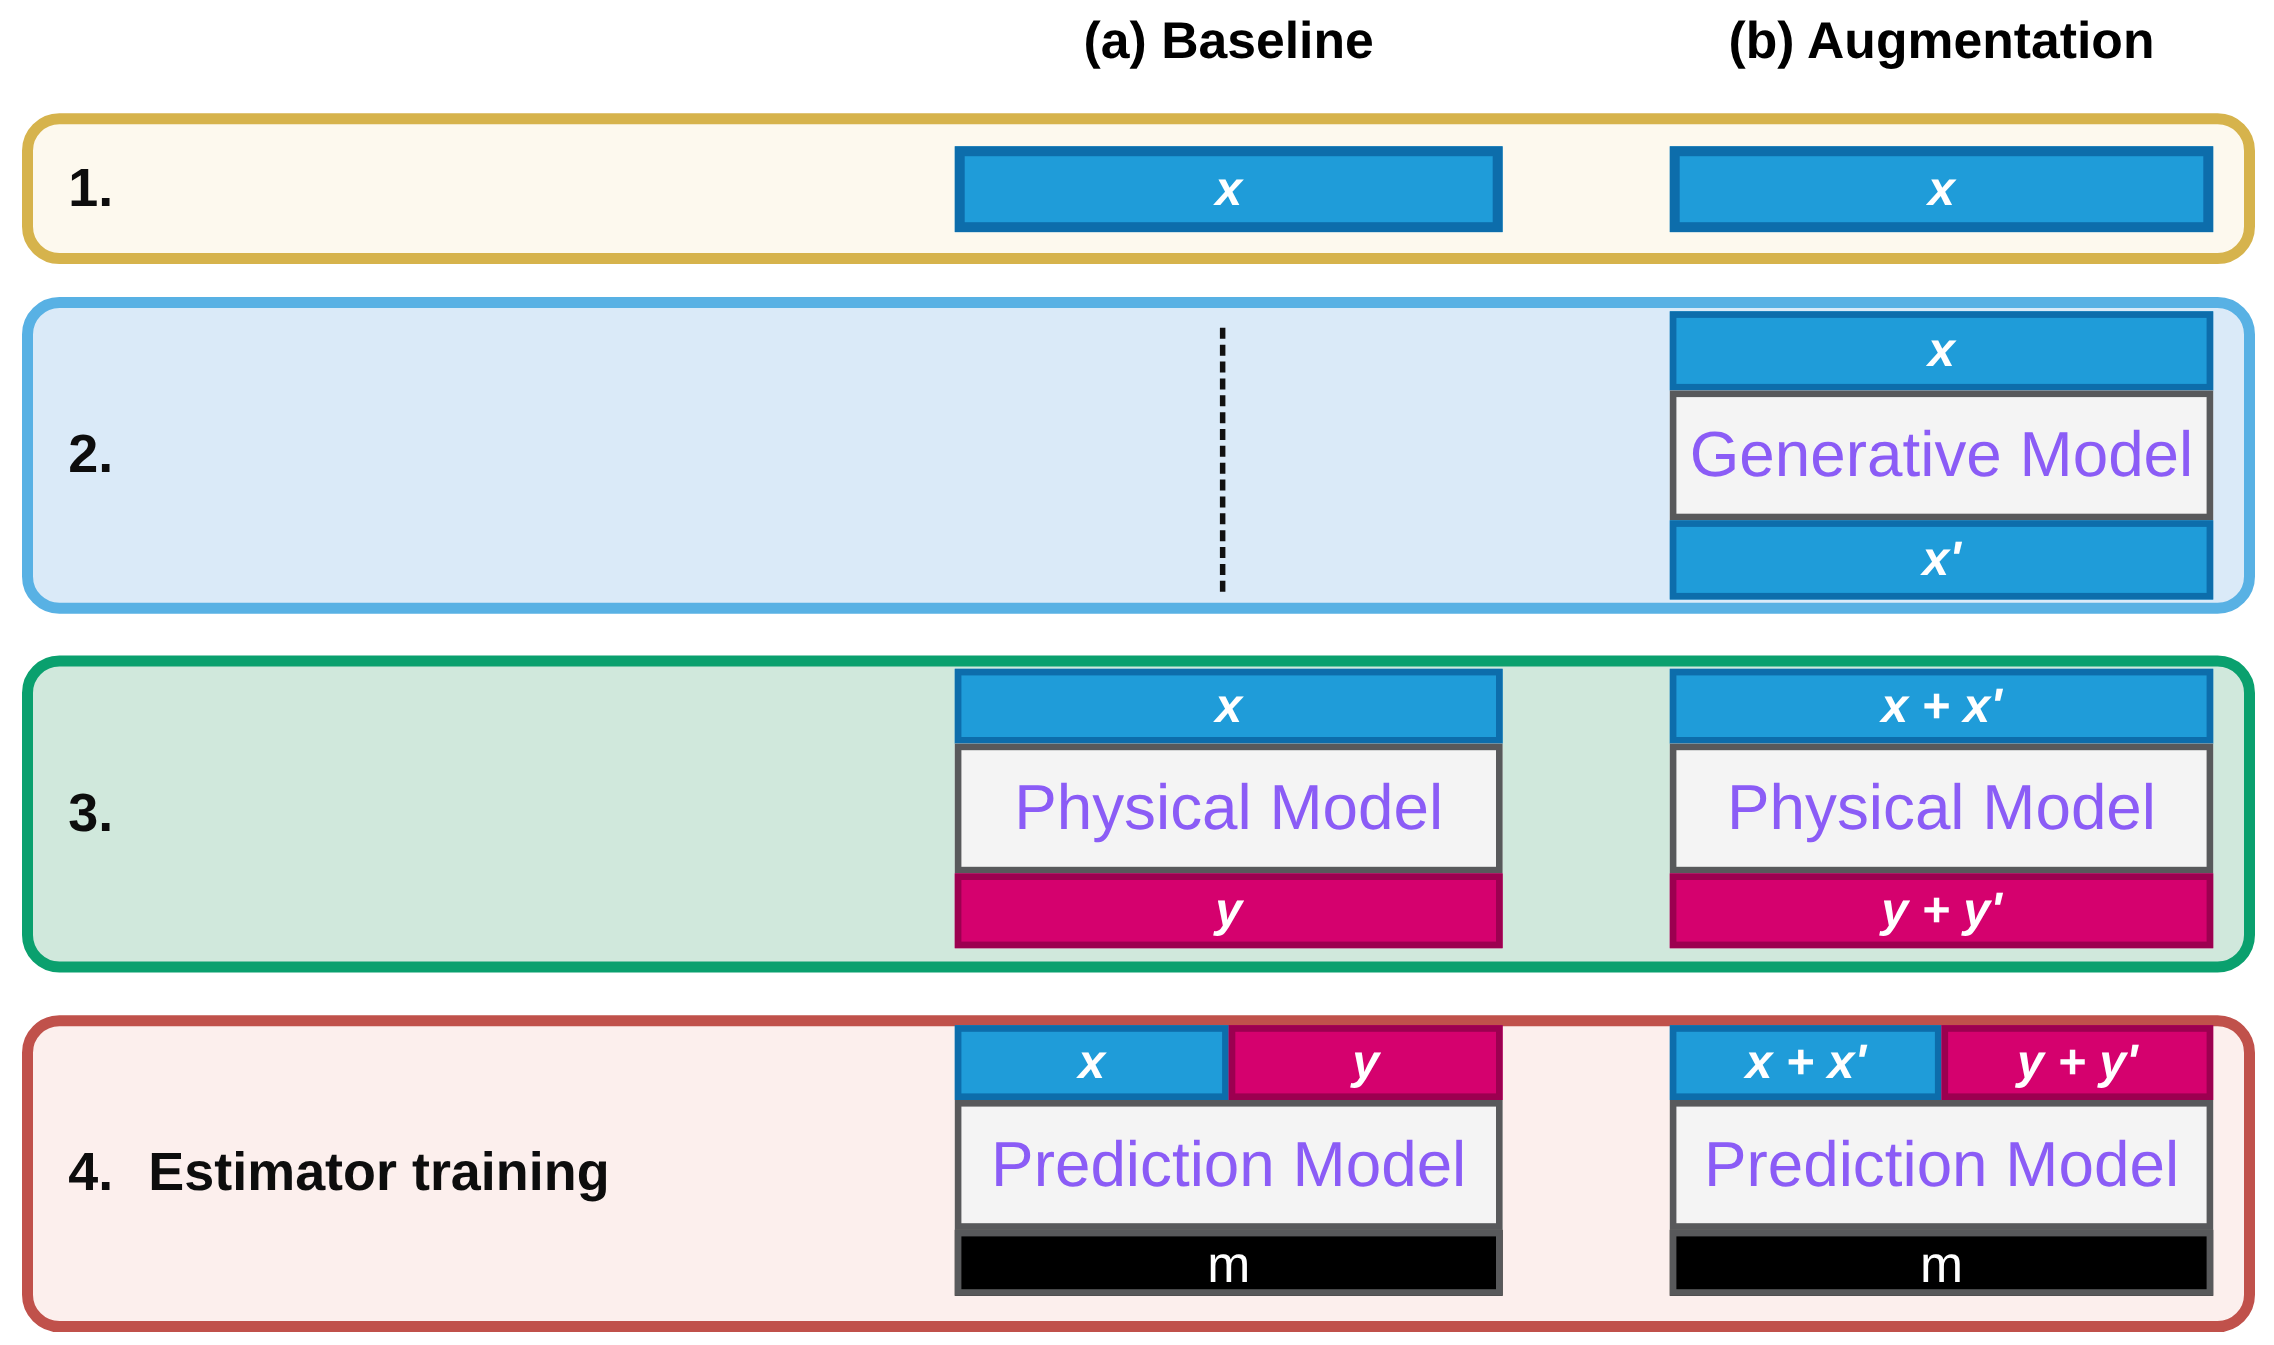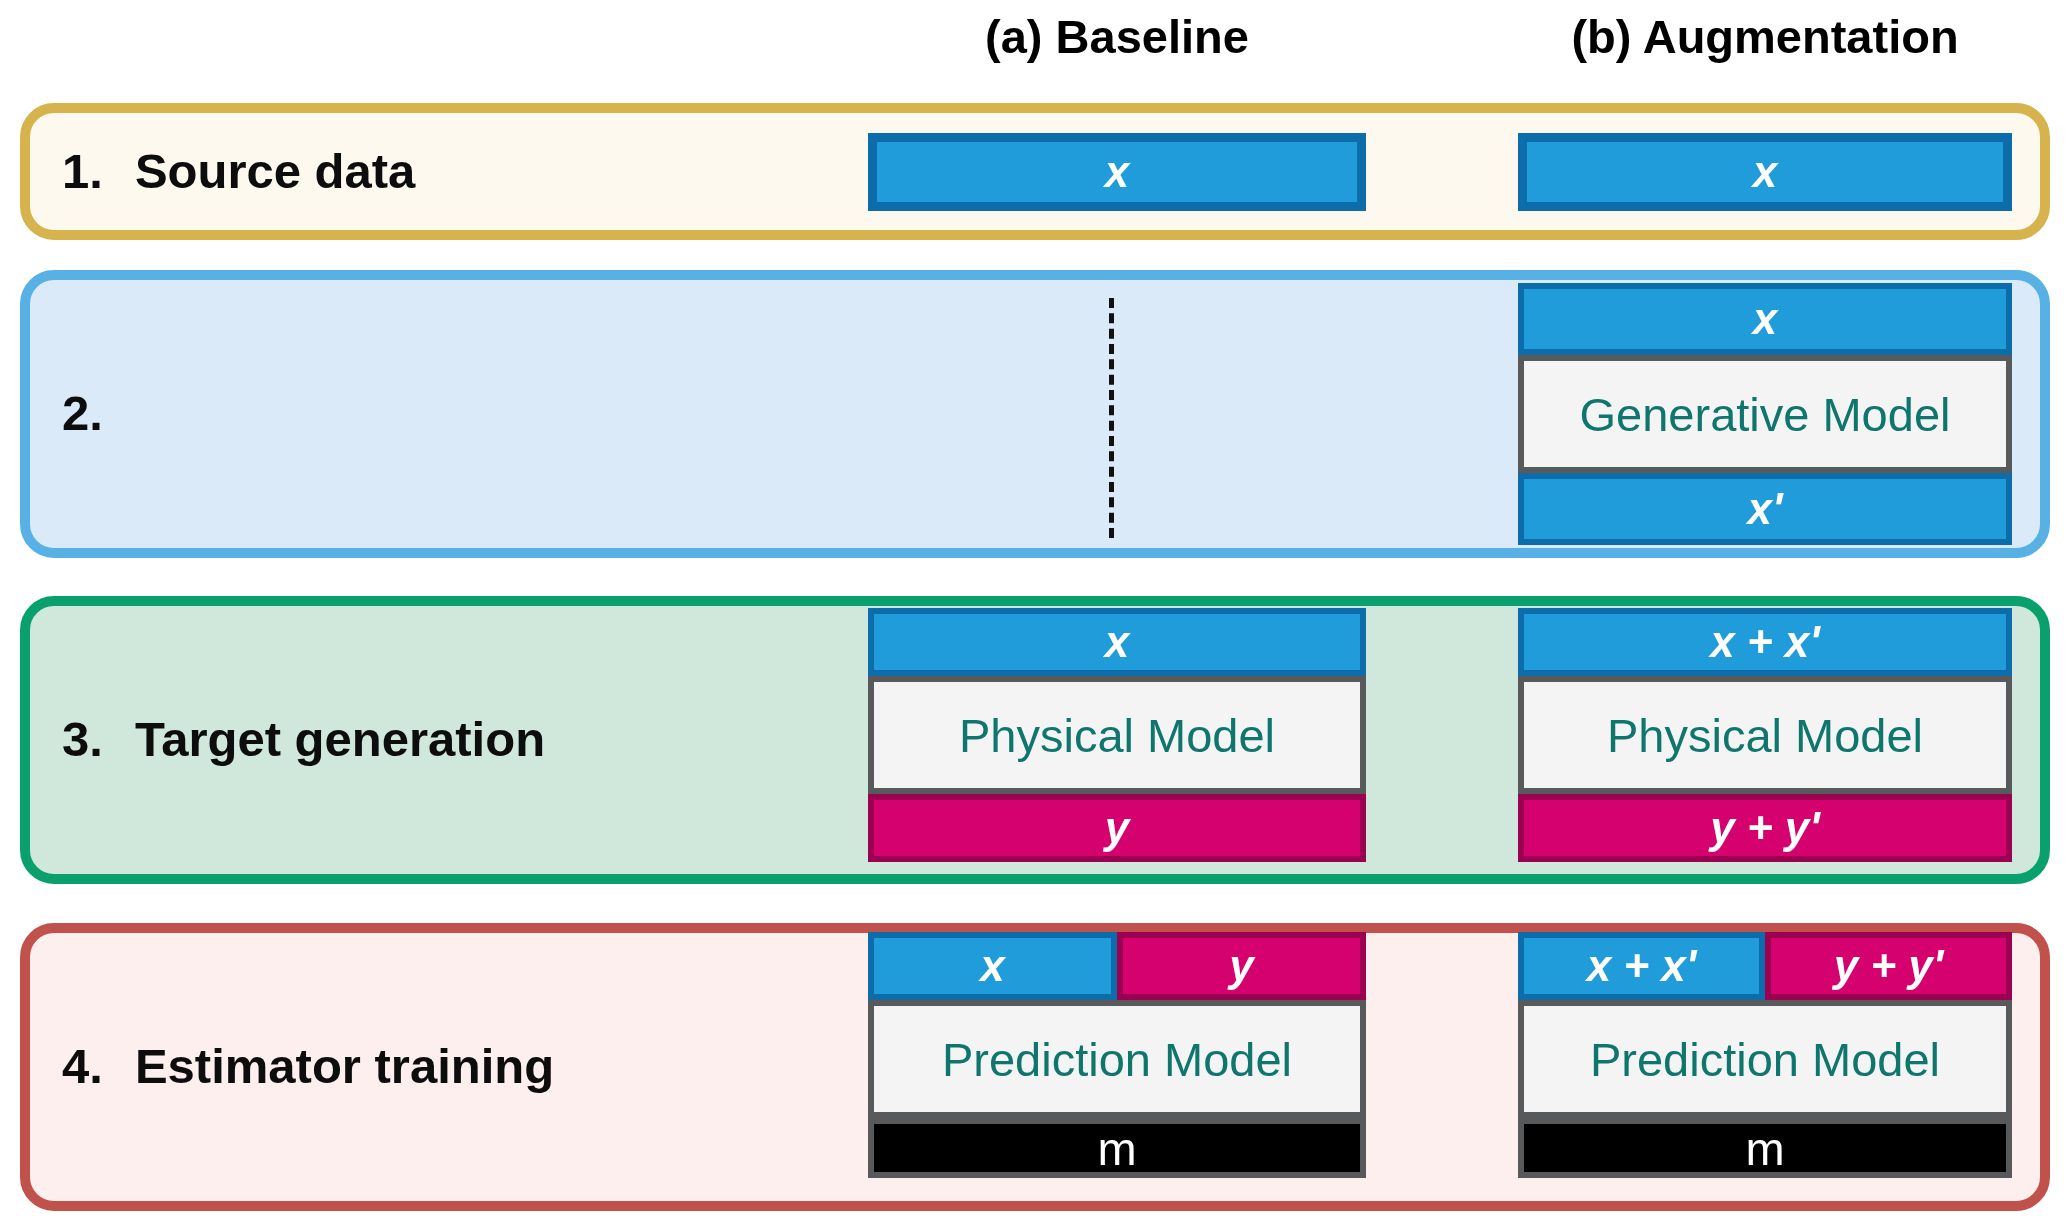--- a/index.html
+++ b/index.html
@@ -28,21 +28,21 @@
     color:#ffffff; font-weight:bold; font-style:italic; font-size:44px; line-height:1;
   }
   .bar.blue { background:var(--data_x_fill,#1f9cd9); border:6px solid var(--data_x_border,#0d6dab); }
   .bar.pink { background:var(--data_y_fill,#d5016e); border:6px solid var(--data_y_border,#9c0050); }
   .bar.dark { background:var(--estimator_fill,#000000); border:6px solid var(--model_border,#58595b);
               font-style:normal; font-weight:normal; font-size:47px; }
   .bar.standalone { position:absolute; }
   .bar.thick { border-width:9px; }
   .model {
     background:var(--model_fill,#f4f4f4); border:6px solid var(--model_border,#58595b);
-    color:#0f766e; font-size:47px; display:flex; align-items:center; justify-content:center;
+    color:#8b5cf6; font-size:58px; display:flex; align-items:center; justify-content:center;
     box-sizing:border-box; line-height:1;
   }
   .stack { position:absolute; display:flex; flex-direction:column; }
   .split { display:flex; flex-direction:row; }
   .split > .bar { flex:1 1 0; }
   .h72 { height:72px; flex:0 0 72px; }
   .h68 { height:68px; flex:0 0 68px; }
   .h118 { height:118px; flex:0 0 118px; }
   .h60 { height:60px; flex:0 0 60px; }
   .dashed-line {
@@ -60,28 +60,26 @@
   <div class="col-header col-b">(b) Augmentation</div>
   <div class="col-header col-a">(a) Baseline</div>
 
   <div class="stage stage1"></div>
   <div class="stage stage2"></div>
   <div class="stage stage3"></div>
   <div class="stage stage4"></div>
 
   <div class="stage-label" style="top:147px;">
     <span>1.</span>
-    <span>Source data</span>
   </div>
   <div class="stage-label" style="top:389px;">
     <span>2.</span>
   </div>
   <div class="stage-label" style="top:715px;">
     <span>3.</span>
-    <span>Target generation</span>
   </div>
   <div class="stage-label" style="top:1042px;">
     <span>4.</span>
     <span>Estimator training</span>
   </div>
 
   <div class="bar blue thick standalone col-a" style="top:133px; height:78px;">x</div>
   <div class="bar blue thick standalone col-b" style="top:133px; height:78px;">x</div>
 
   <div class="dashed-line"></div>

